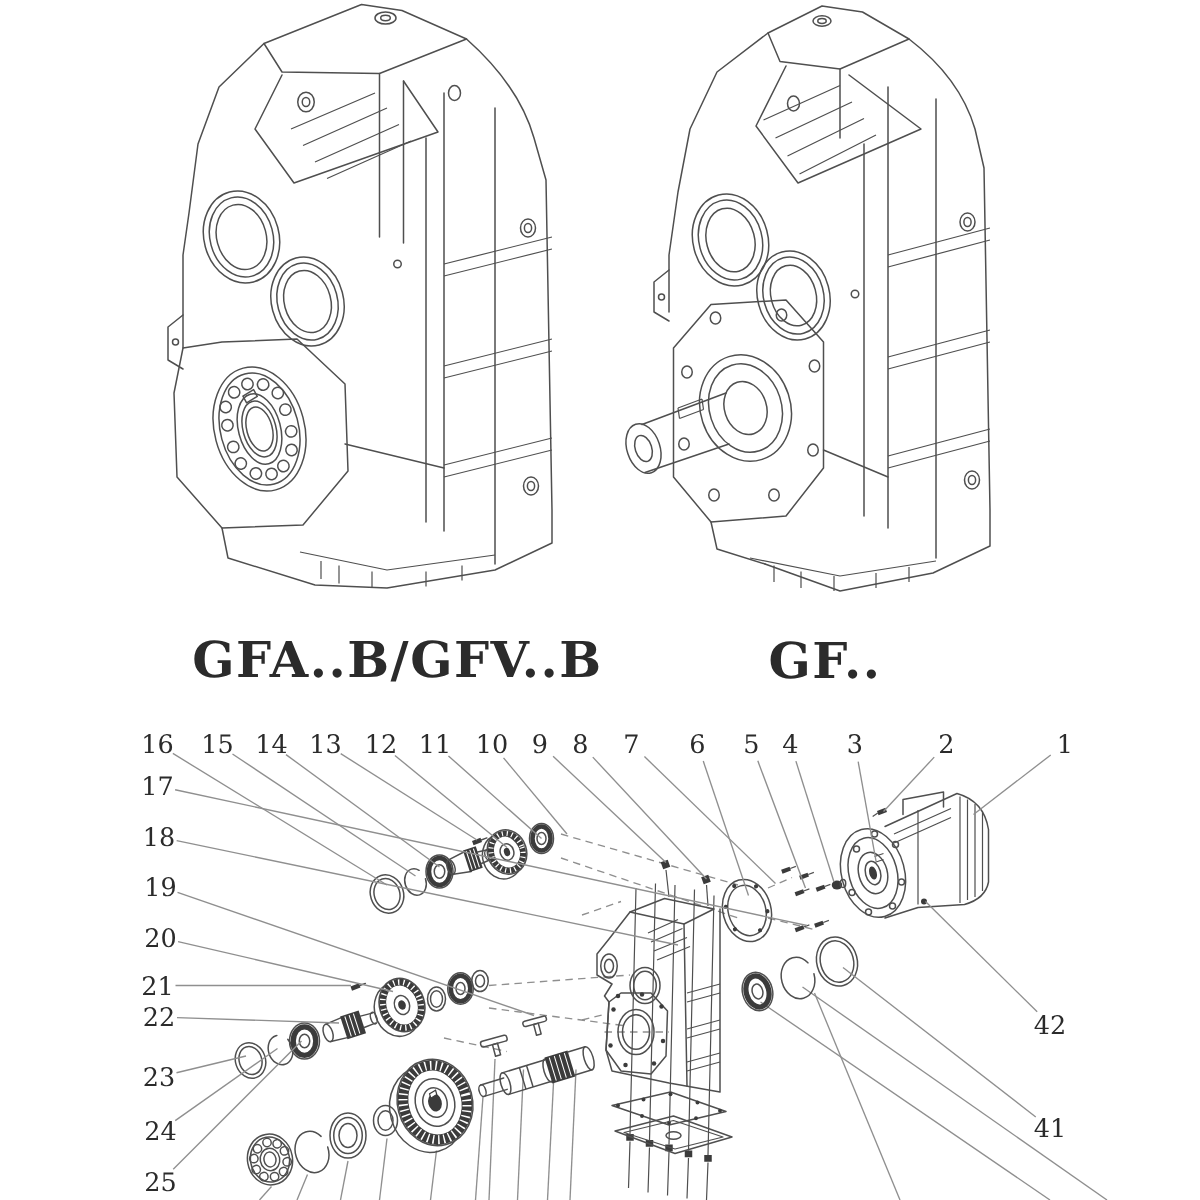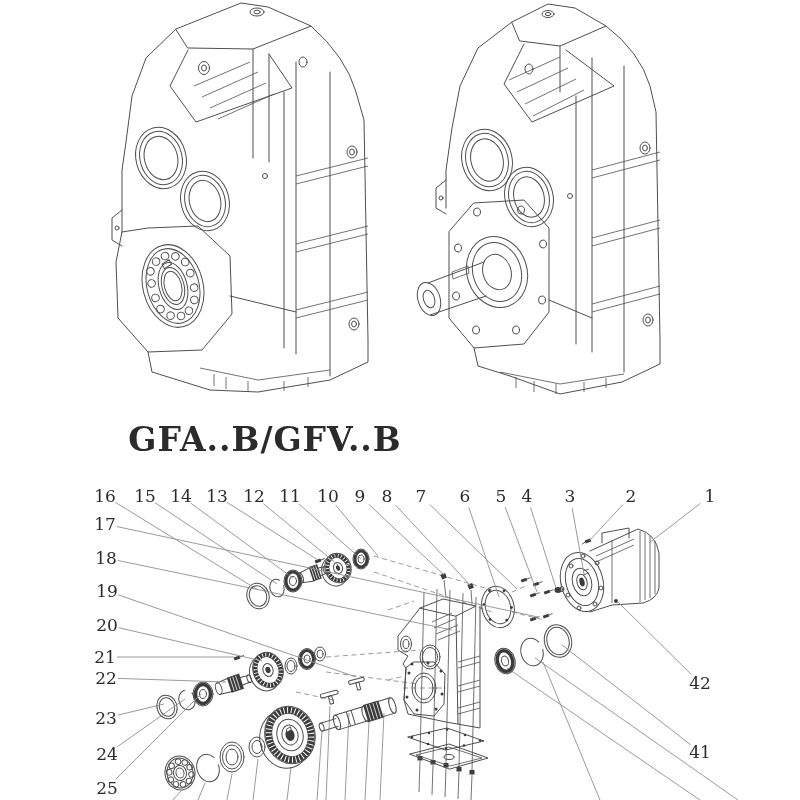--- a/index.html
+++ b/index.html
@@ -544,14 +544,15 @@
           <text x="107" y="794">25</text>
           <line x1="690.516683271854" y1="744.6469935513651" x2="562" y2="645"></line>
           <text x="700" y="758">41</text>
           <line x1="691.4634494543869" y1="674.5662994609606" x2="617" y2="601"></line>
           <text x="700" y="689">42</text>
         </g>
   </g>
 </svg>
 
 <div class="caption cap-left">GFA..B/GFV..B</div>
+<div class="caption cap-right">GF..</div>
 
 </div>
 
 </body></html>

